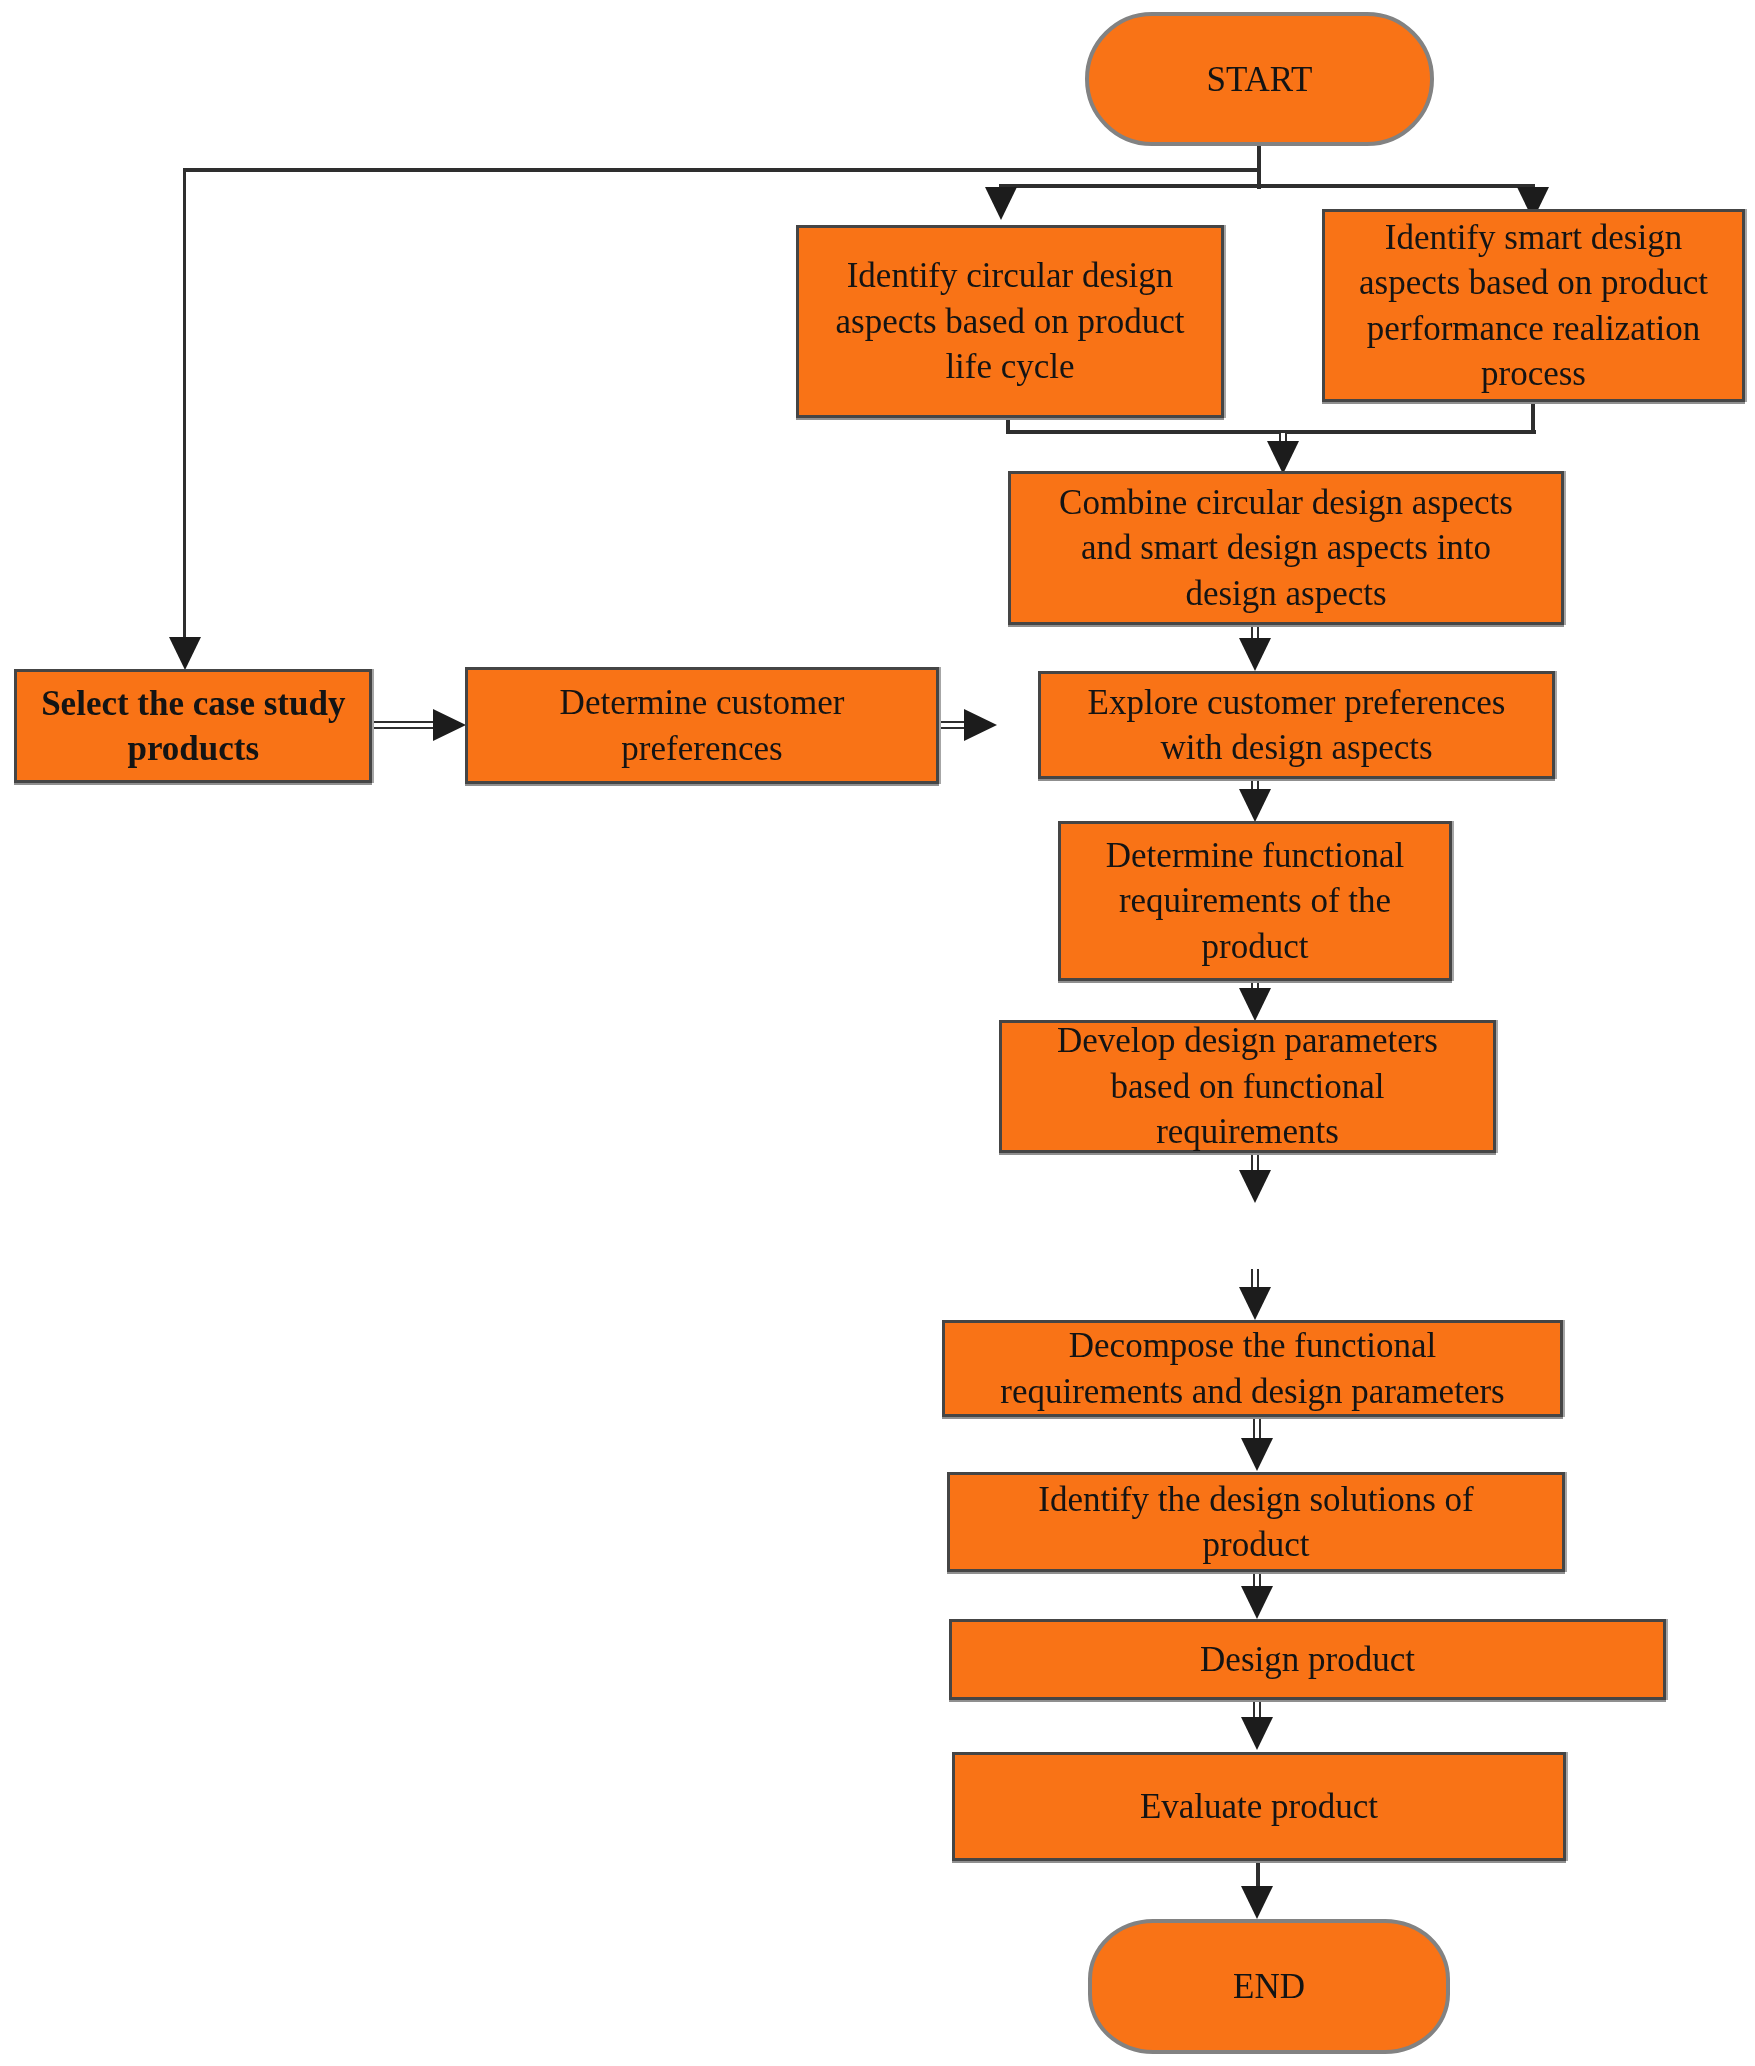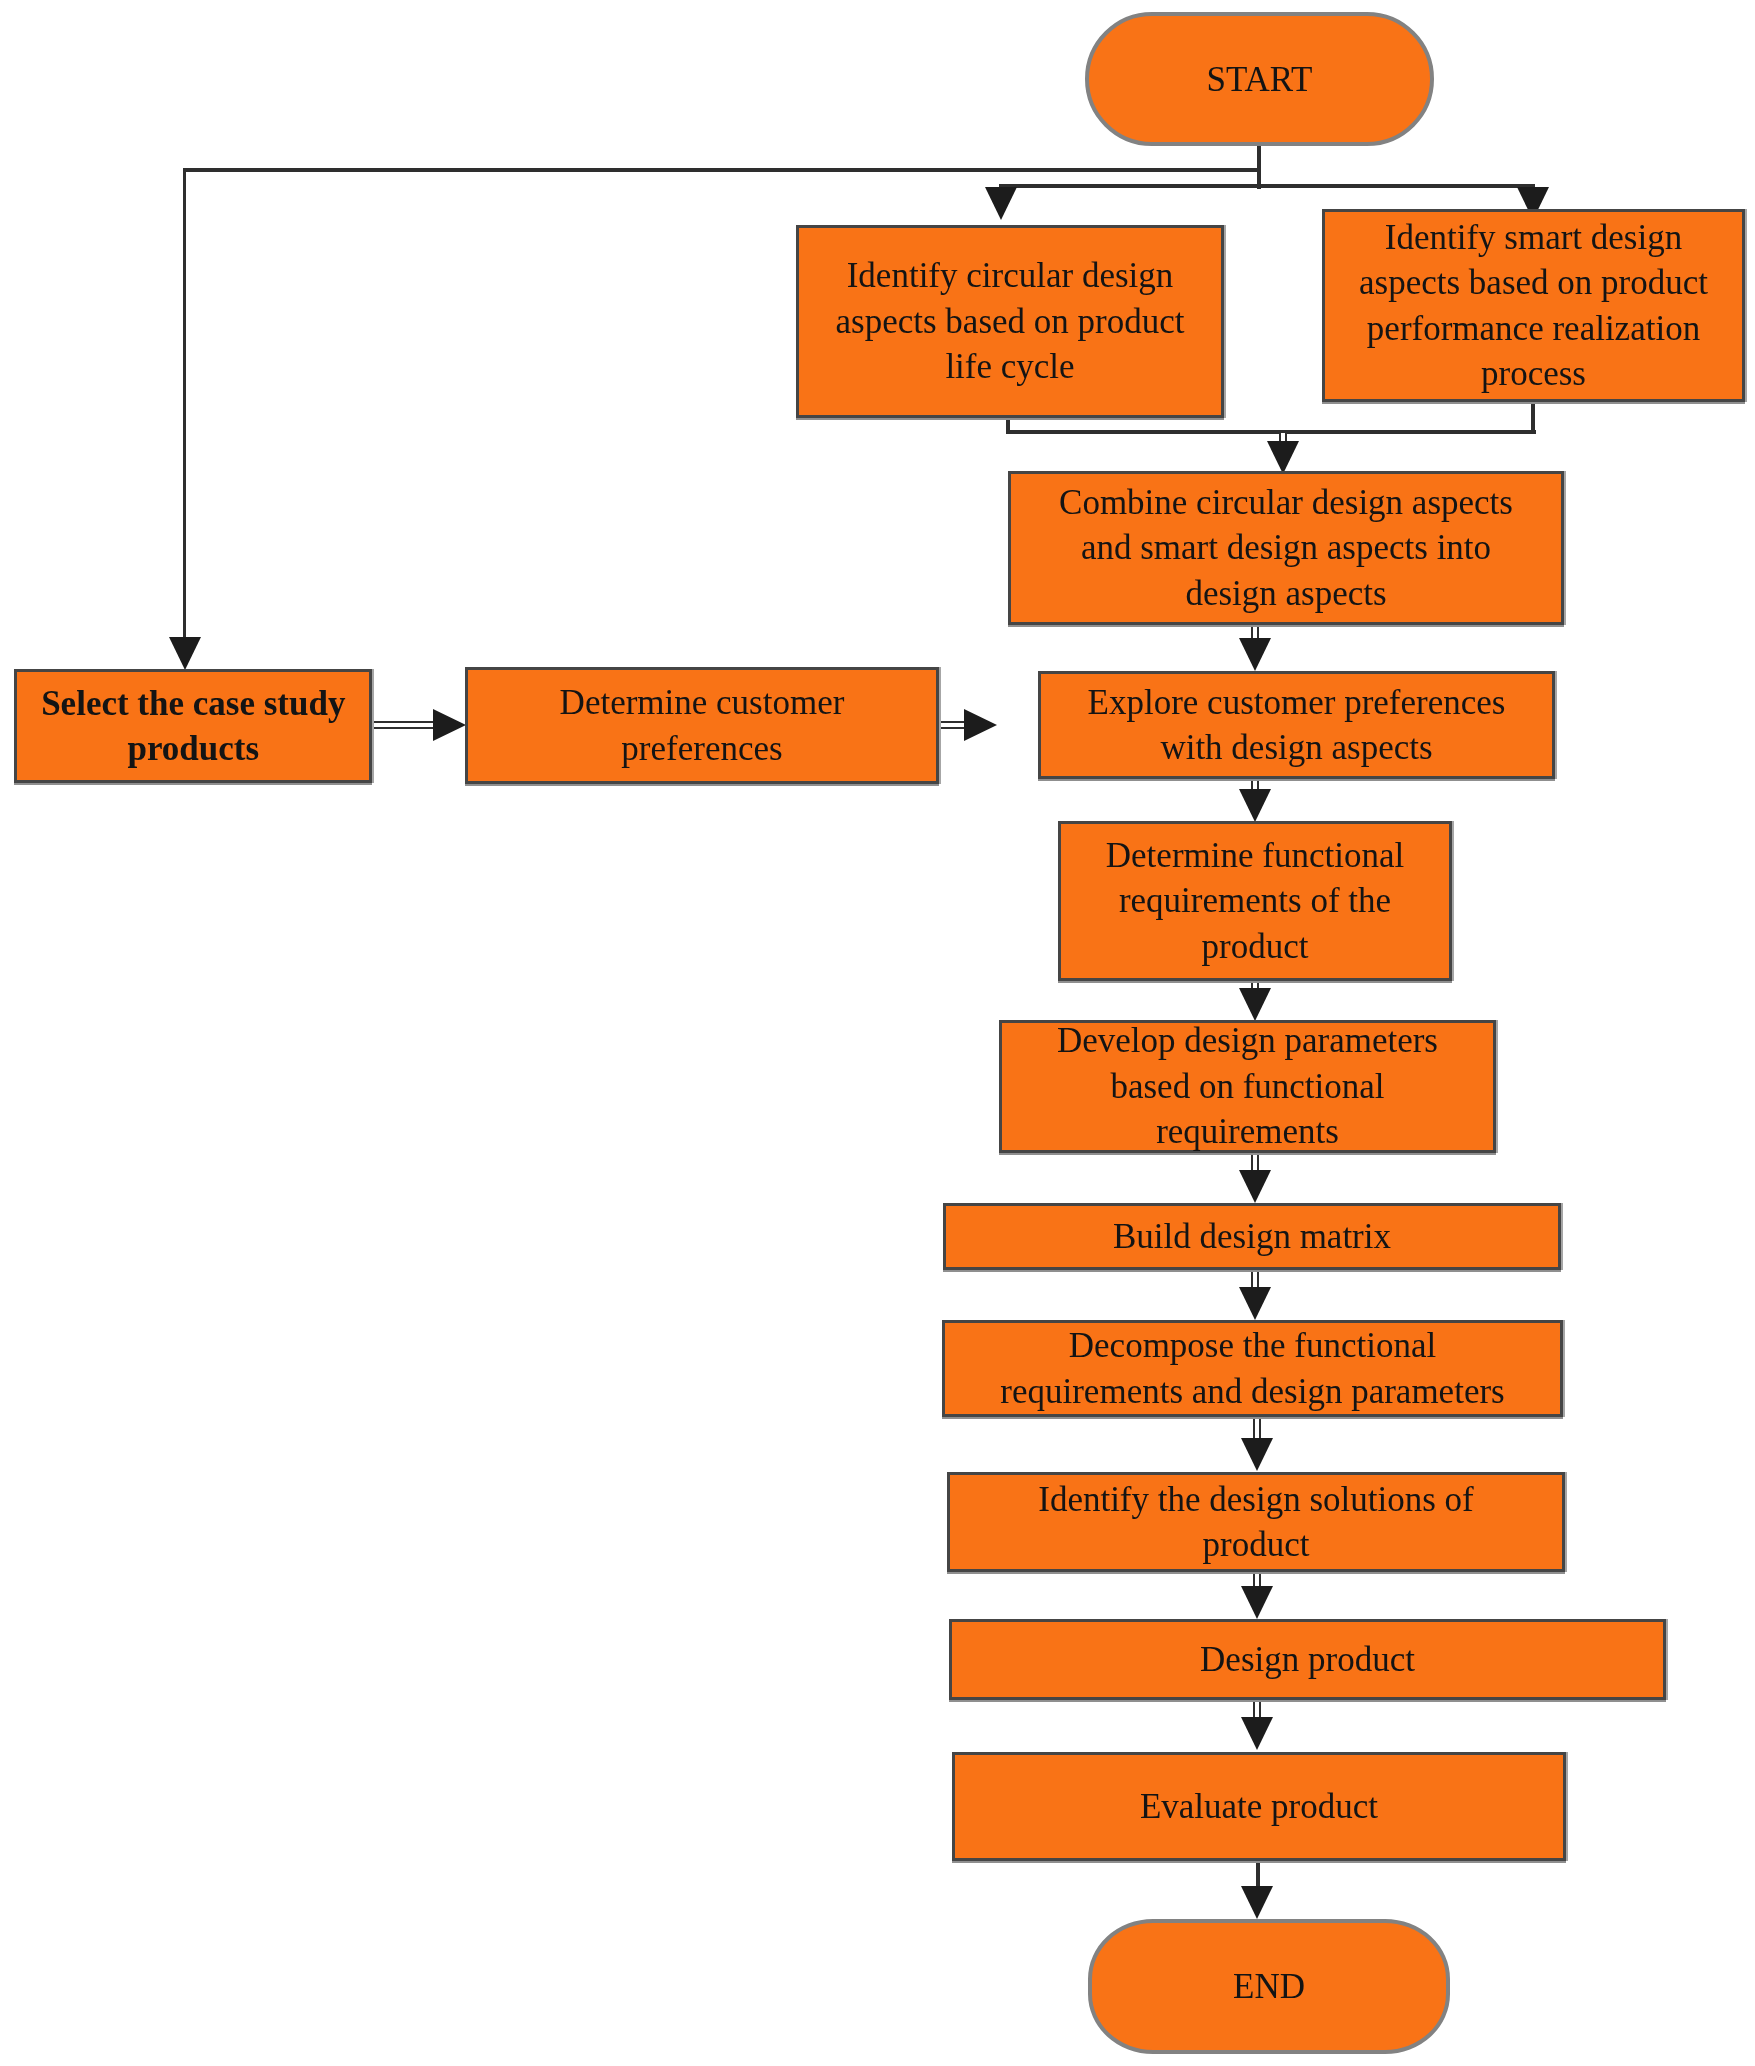--- a/index.html
+++ b/index.html
@@ -179,23 +179,20 @@
 requirements of the
 product</span>
   </div>
 
   <div class="node process" style="left:999px; top:1020px; width:497px; height:133px;">
     <span class="lbl">Develop design parameters
 based on functional
 requirements</span>
   </div>
 
-  <div class="node process" style="left:943px; top:1203px; width:618px; height:67px;">
-    <span class="lbl">Build design matrix</span>
-  </div>
 
   <div class="node process" style="left:942px; top:1320px; width:621px; height:97px;">
     <span class="lbl">Decompose the functional
 requirements and design parameters</span>
   </div>
 
   <div class="node process" style="left:947px; top:1472px; width:618px; height:100px;text-align:center;">
     <span class="lbl">Identify the design solutions of
 product</span>
   </div>

